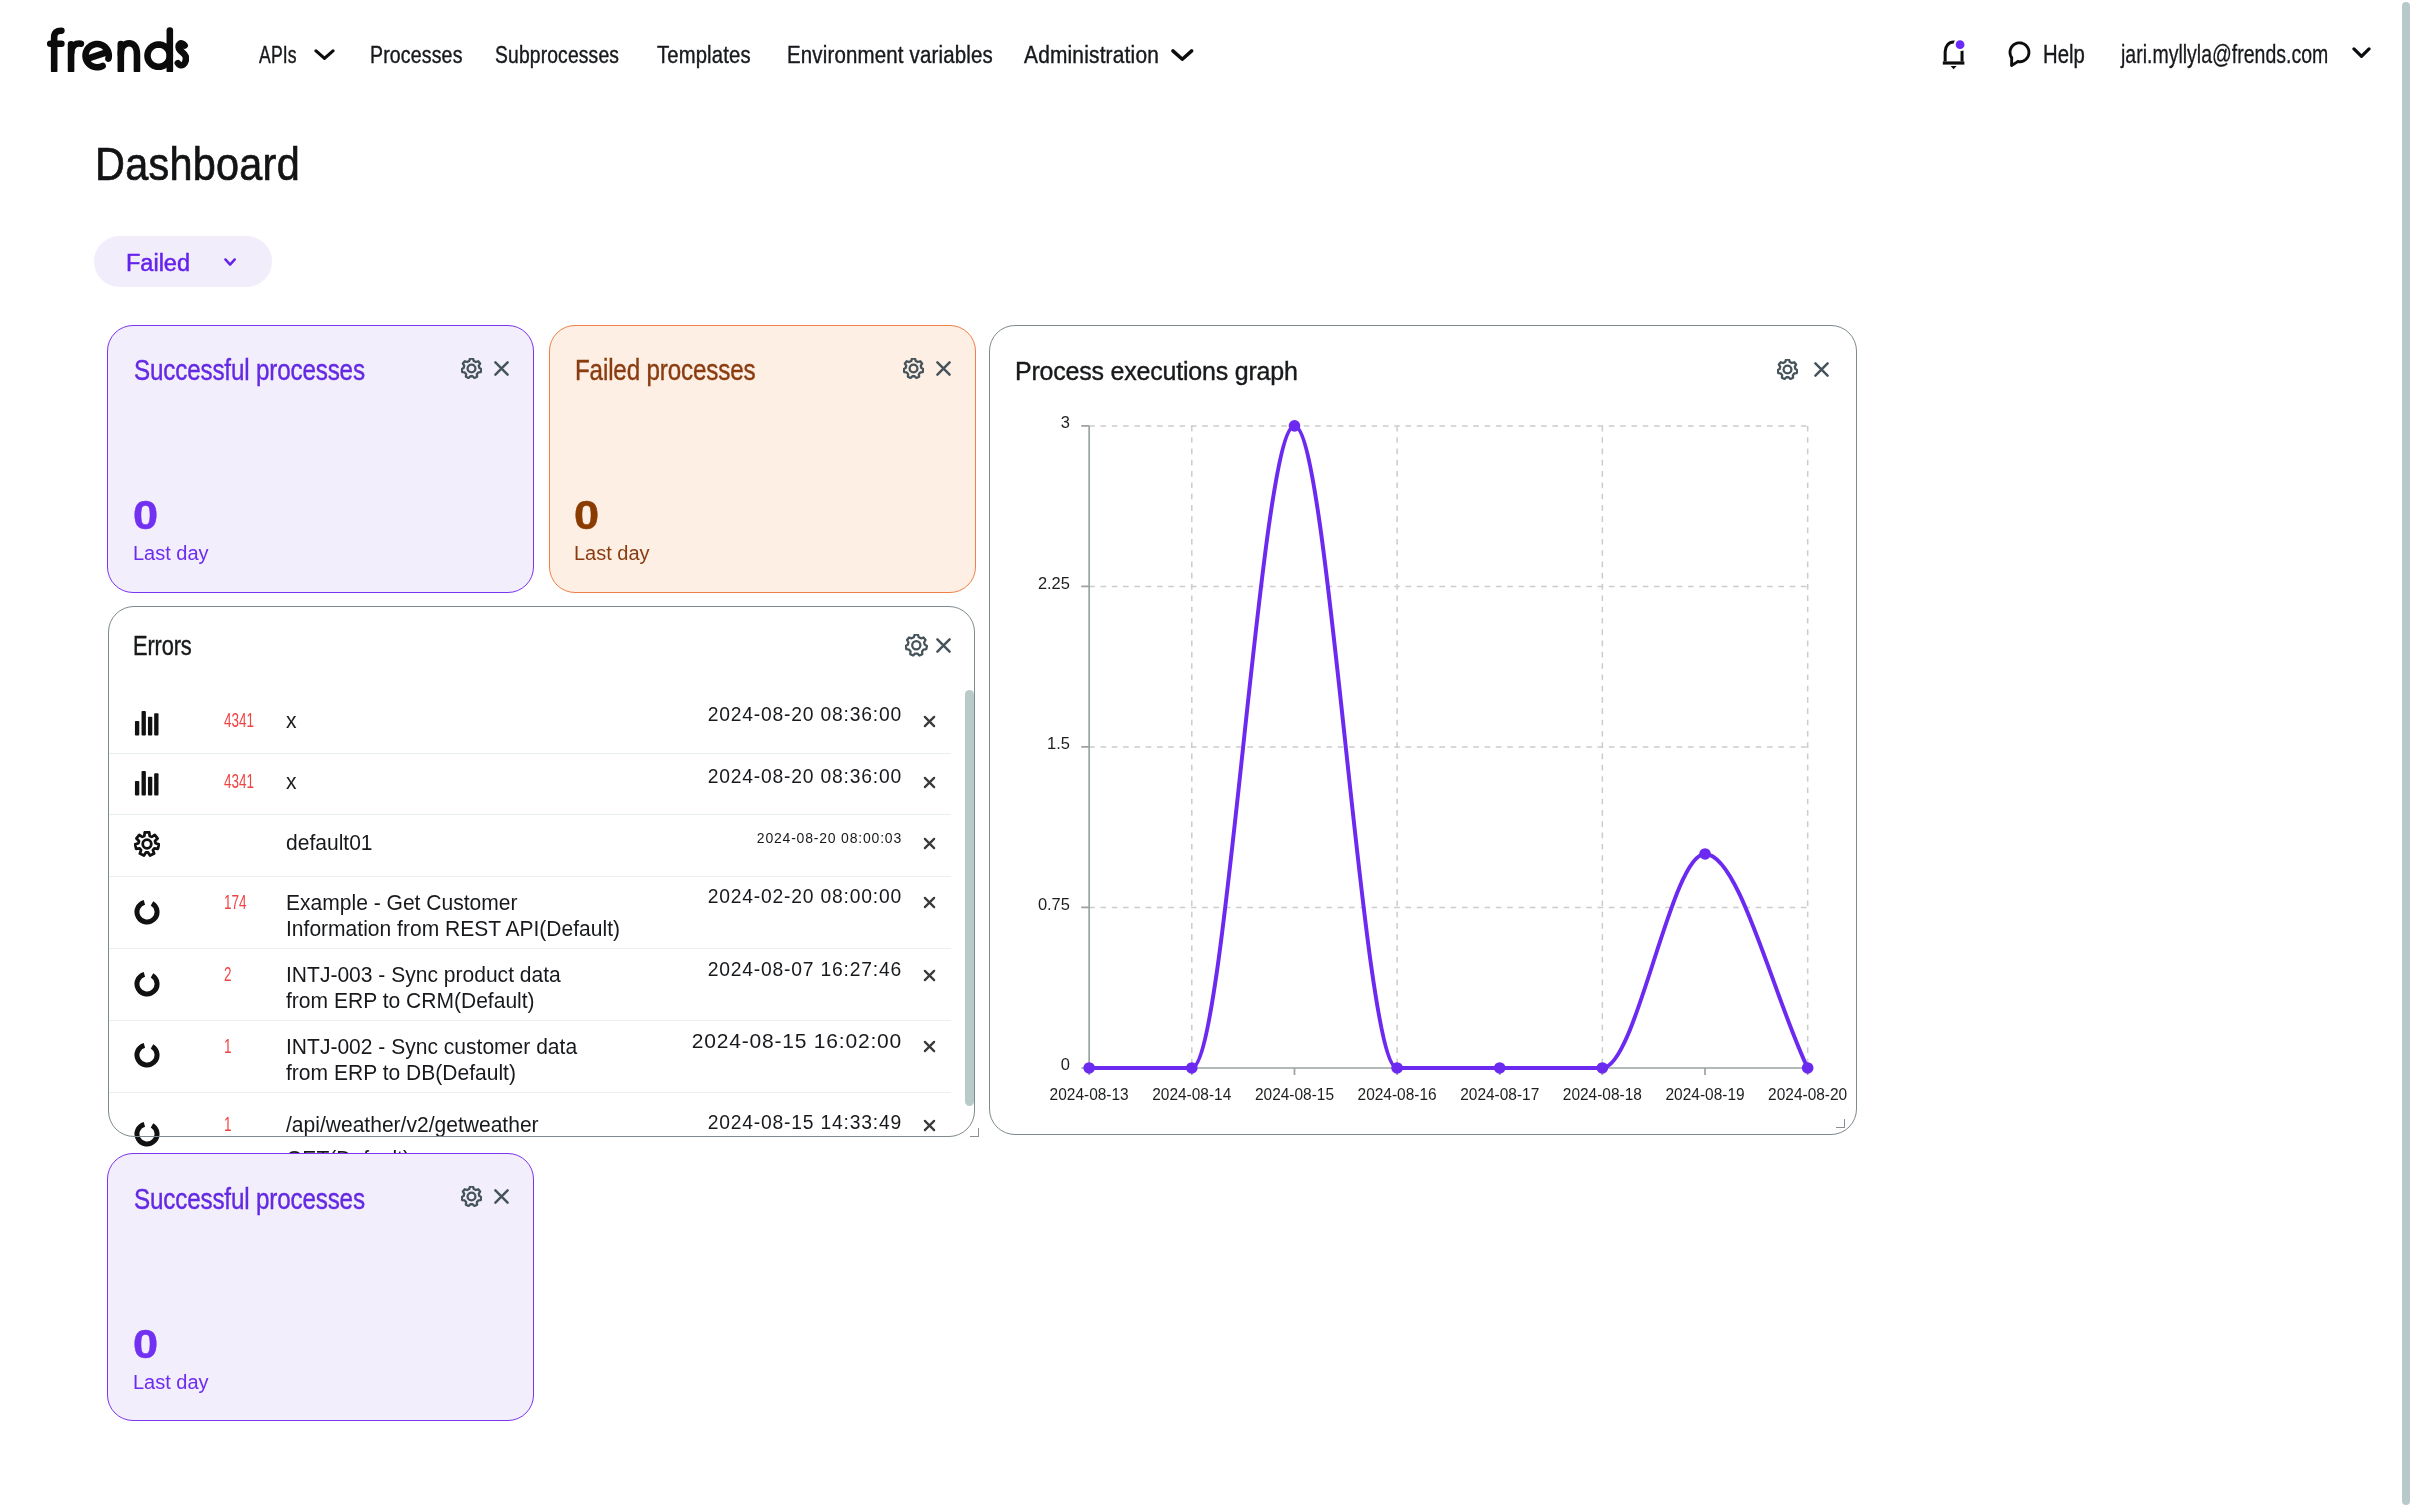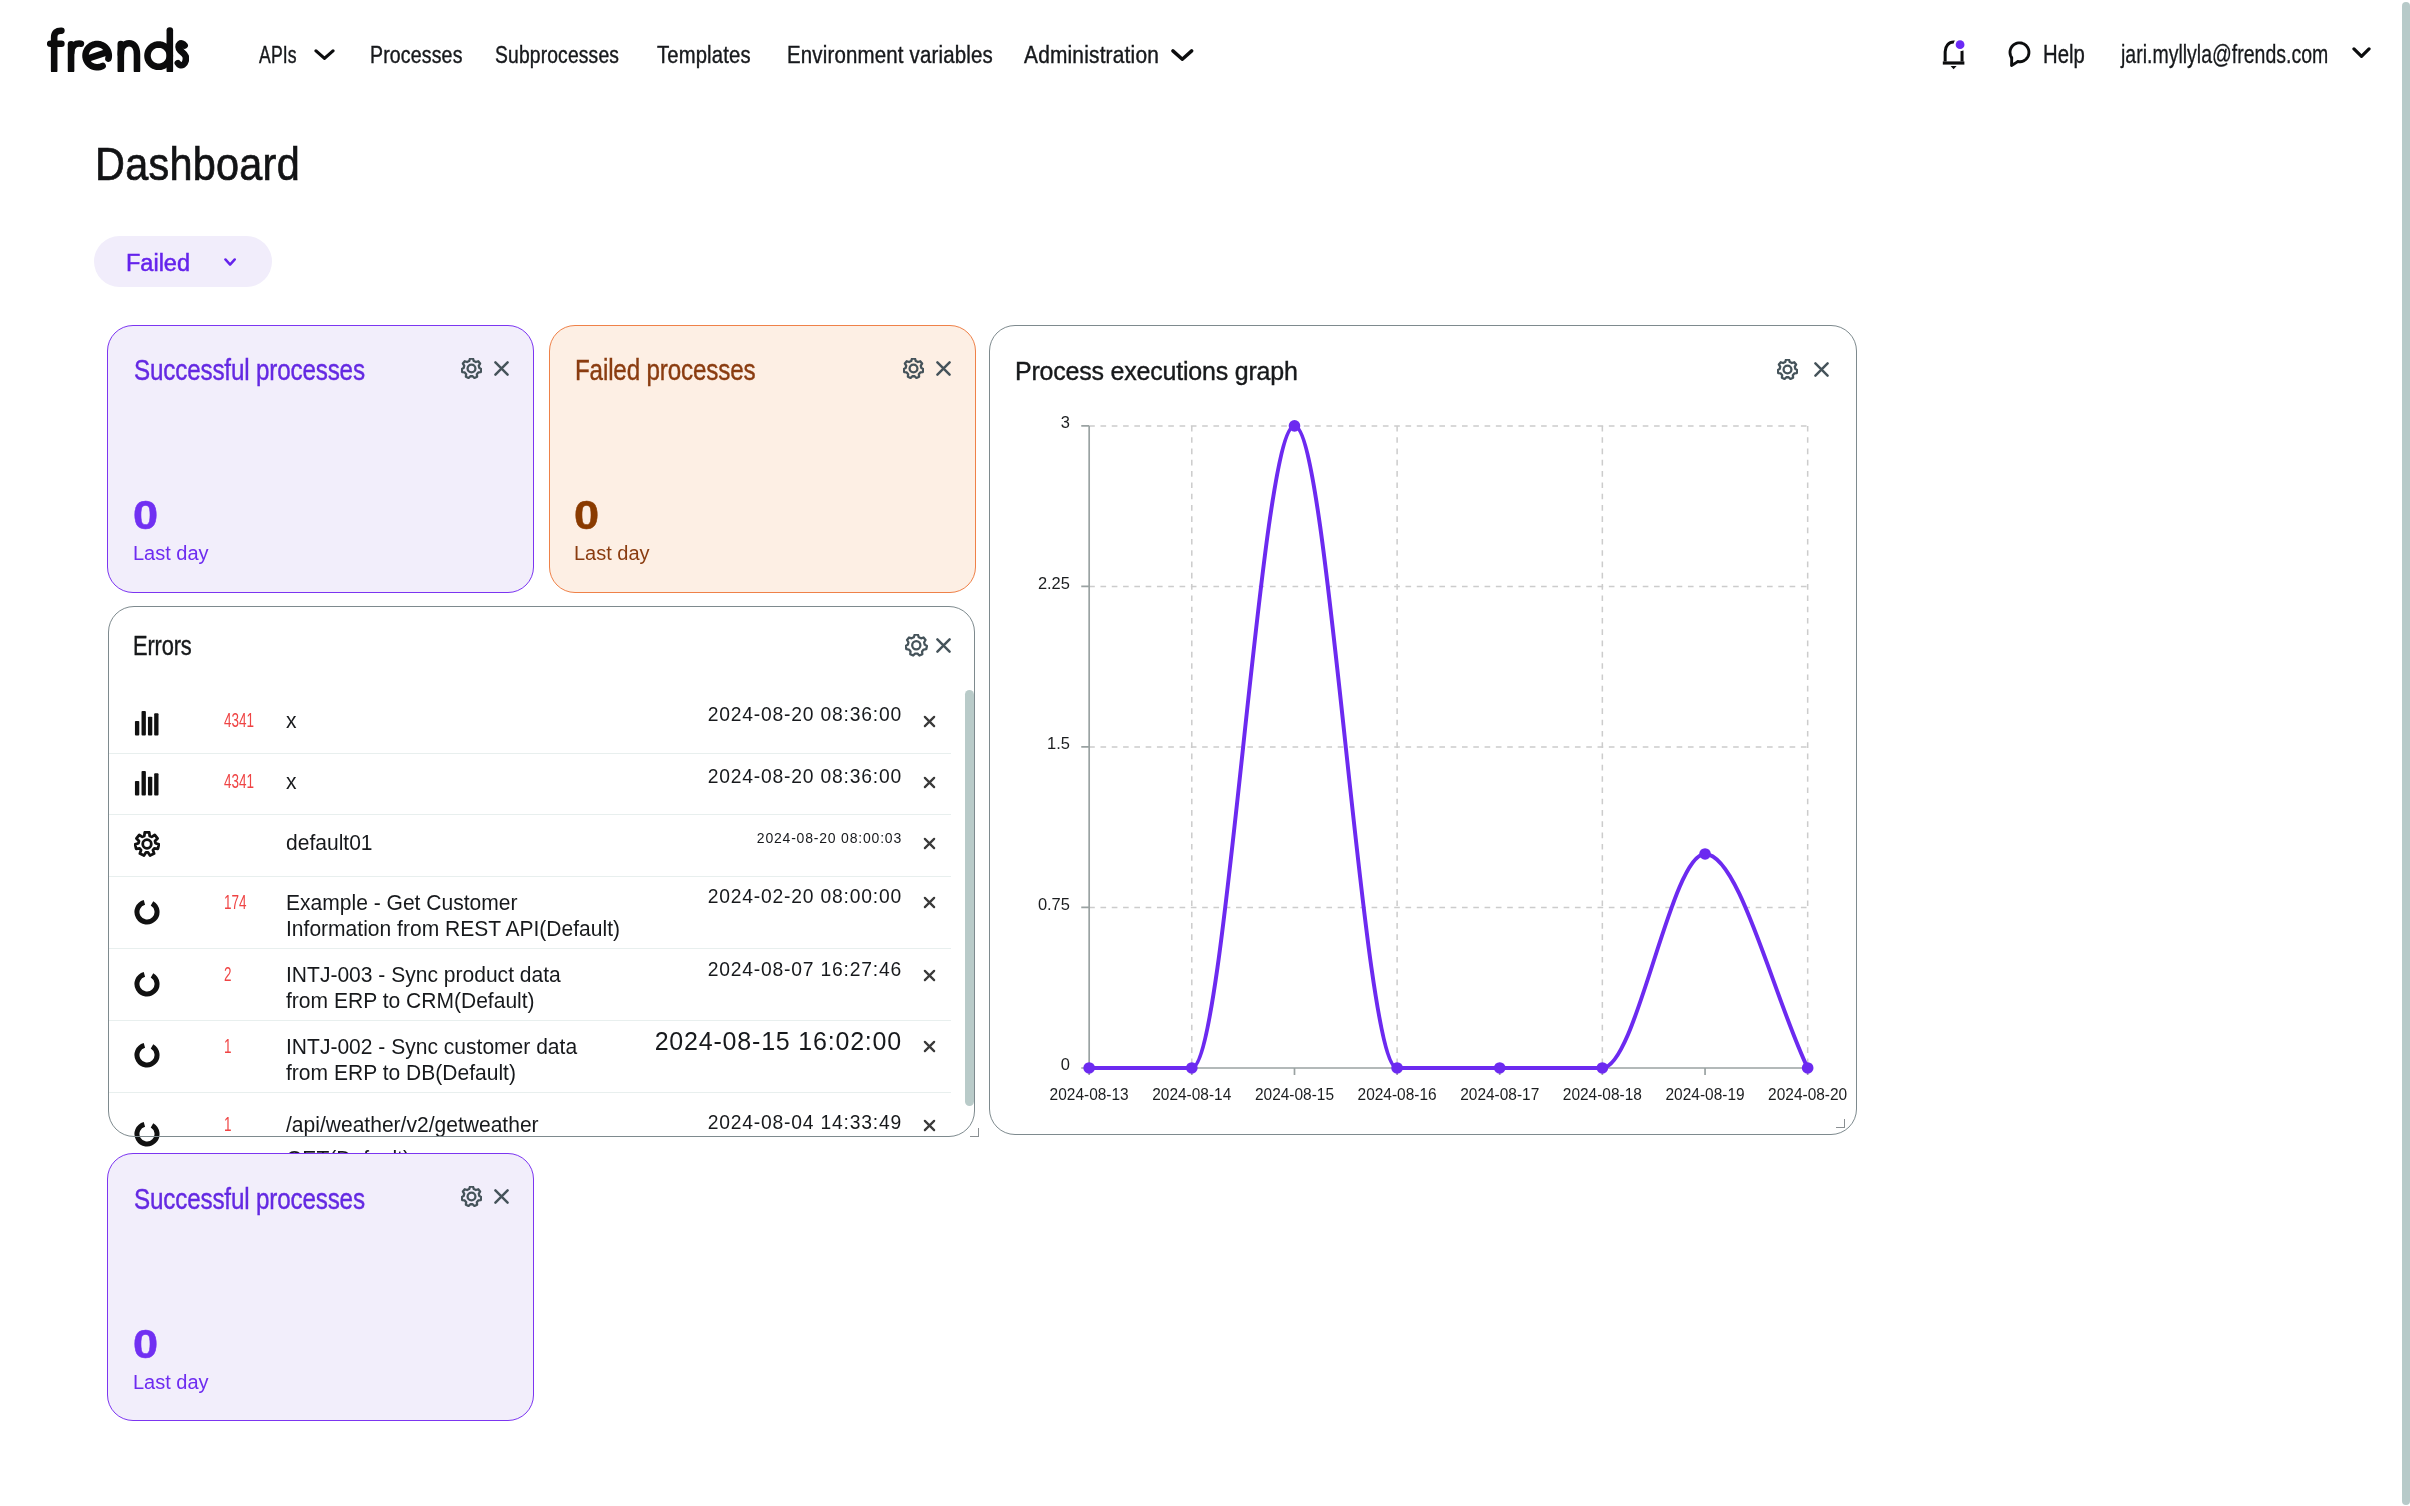--- a/index.html
+++ b/index.html
@@ -158,32 +158,32 @@
     <div class="abs" style="left:476px; top:265px; width:318px; font-size:19.3px; letter-spacing:0.8px; line-height:26px; color:#17191c; text-align:right; white-space:nowrap;">2024-08-07 16:27:46</div>
     <svg class="abs" style="left:815px; top:277px;" width="13" height="13" viewBox="0 0 14 14">
         <path d="M2 2 L12 12 M12 2 L2 12" stroke="#3a3a3a" stroke-width="2.4" stroke-linecap="round"></path>
       </svg>
     <div class="abs" style="left:0; top:328px; width:843px; height:1.4px; background:#e8efee;"></div>
     <svg class="abs" style="left:26px; top:350px;" width="26" height="26" viewBox="0 0 28 28">
   <path d="M 19.40 4.65 A 10.8 10.8 0 1 1 11.20 3.57" fill="none" stroke="#111" stroke-width="5.4"></path>
       </svg>
     <div class="abs" style="left:116px; top:342px; font-size:19.3px; line-height:26px; color:#ef4444; transform:scaleX(0.70); transform-origin:0 0;">1</div>
     <div class="abs" style="left:178px; top:342px; font-size:21.7px; line-height:26px; color:#17191c; transform:scaleX(0.97); transform-origin:0 0; white-space:nowrap;">INTJ-002 - Sync customer data<br>from ERP to DB(Default)</div>
-    <div class="abs" style="left:476px; top:336px; width:318px; font-size:25px; letter-spacing:0.8px; line-height:26px; color:#17191c; text-align:right; white-space:nowrap;">2024-08-15 16:02:00</div>
+    <div class="abs" style="left:476px; top:336px; width:318px; font-size:21px; letter-spacing:0.8px; line-height:26px; color:#17191c; text-align:right; white-space:nowrap;">2024-08-15 16:02:00</div>
     <svg class="abs" style="left:815px; top:348px;" width="13" height="13" viewBox="0 0 14 14">
         <path d="M2 2 L12 12 M12 2 L2 12" stroke="#3a3a3a" stroke-width="2.4" stroke-linecap="round"></path>
       </svg>
     <div class="abs" style="left:0; top:400px; width:843px; height:1.4px; background:#e8efee;"></div>
     <svg class="abs" style="left:26px; top:429px;" width="26" height="26" viewBox="0 0 28 28">
   <path d="M 19.40 4.65 A 10.8 10.8 0 1 1 11.20 3.57" fill="none" stroke="#111" stroke-width="5.4"></path>
       </svg>
     <div class="abs" style="left:116px; top:420px; font-size:19.3px; line-height:26px; color:#ef4444; transform:scaleX(0.70); transform-origin:0 0;">1</div>
     <div class="abs" style="left:178px; top:420px; font-size:21.7px; line-height:26px; color:#17191c; transform:scaleX(0.97); transform-origin:0 0; white-space:nowrap;">/api/weather/v2/getweather</div>
     <div class="abs" style="left:178px; top:454px; font-size:21.7px; line-height:26px; color:#17191c; transform:scaleX(0.97); transform-origin:0 0; white-space:nowrap;">GET(Default)</div>
-    <div class="abs" style="left:476px; top:418px; width:318px; font-size:19.3px; letter-spacing:0.8px; line-height:26px; color:#17191c; text-align:right; white-space:nowrap;">2024-08-04 14:33:49</div>
+    <div class="abs" style="left:476px; top:418px; width:318px; font-size:19.3px; letter-spacing:0.8px; line-height:26px; color:#17191c; text-align:right; white-space:nowrap;">2024-08-15 14:33:49</div>
     <svg class="abs" style="left:815px; top:427px;" width="13" height="13" viewBox="0 0 14 14">
         <path d="M2 2 L12 12 M12 2 L2 12" stroke="#3a3a3a" stroke-width="2.4" stroke-linecap="round"></path>
       </svg>
   </div>
 
   <div class="abs" style="left:0; top:0; width:867px; height:531px; border:1.9px solid #7e8a8e; border-radius:26px; pointer-events:none;"></div>
   <div class="abs card-title" style="left:25.4px; top:25.4px; color:#17191b; font-size:27px; transform:scaleX(0.81); -webkit-text-stroke:0.4px #17191b;">Errors</div>
   <svg class="abs" style="left:797px; top:28px;" width="22.6" height="22.6" viewBox="-11 -11 22 22">
       <path d="M 1.58 -10.28 L -1.58 -10.28 L -2.43 -7.83 L -4.61 -6.78 L -7.05 -7.64 L -9.02 -5.17 L -7.64 -2.98 L -8.18 -0.63 L -10.37 0.75 L -9.67 3.83 L -7.10 4.11 L -5.59 6.00 L -5.88 8.58 L -3.04 9.95 L -1.21 8.11 L 1.21 8.11 L 3.04 9.95 L 5.88 8.58 L 5.59 6.00 L 7.10 4.11 L 9.67 3.83 L 10.37 0.75 L 8.18 -0.63 L 7.64 -2.98 L 9.02 -5.17 L 7.05 -7.64 L 4.61 -6.78 L 2.43 -7.83 Z" fill="none" stroke="#45535a" stroke-width="2.2" stroke-linejoin="round"></path>
       <circle r="4" fill="none" stroke="#45535a" stroke-width="2.2"></circle>

